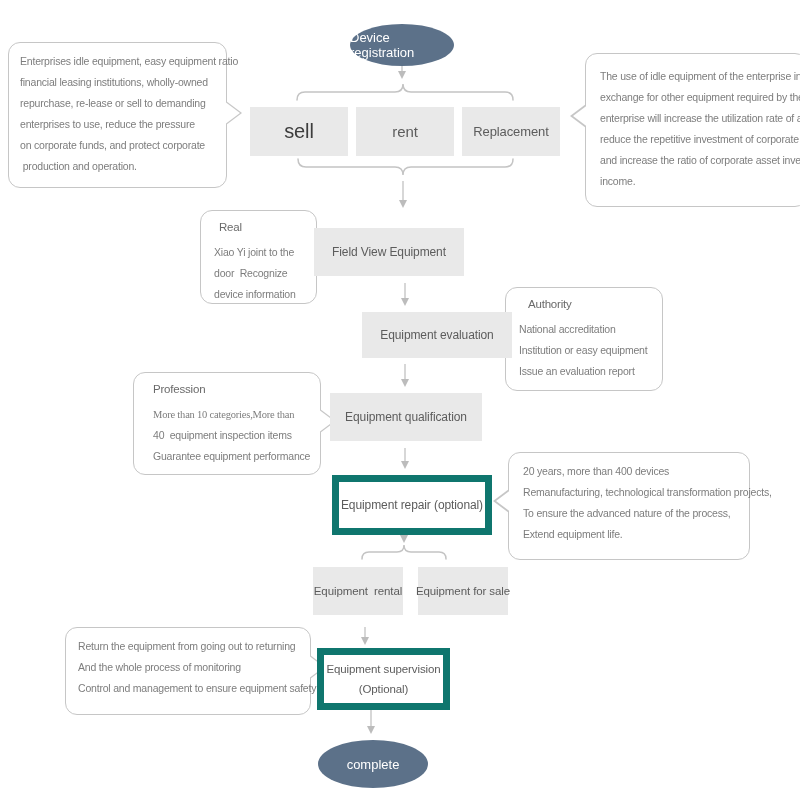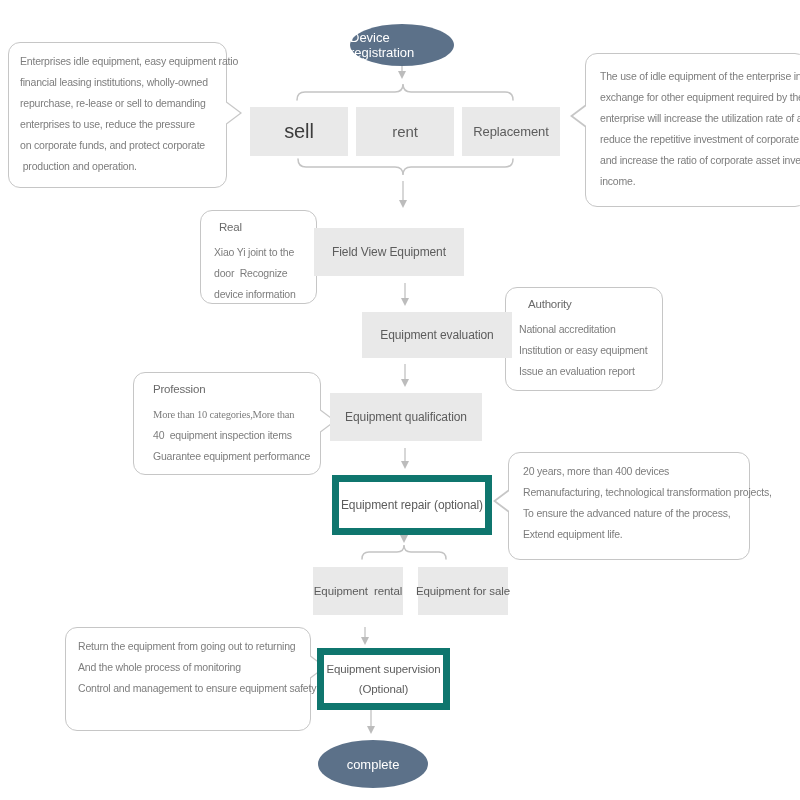--- a/index.html
+++ b/index.html
@@ -134,19 +134,19 @@
     <div class="cl">Guarantee equipment performance</div>
   </div>
 
   <div class="callout pl" style="left:508px;top:452px;width:226px;height:98px;padding:8px 0 0 14px;--pt:36px;">
     <div class="cl">20 years, more than 400 devices</div>
     <div class="cl">Remanufacturing, technological transformation projects,</div>
     <div class="cl">To ensure the advanced nature of the process,</div>
     <div class="cl">Extend equipment life.</div>
   </div>
 
-  <div class="callout pr" style="left:65px;top:627px;width:232px;height:78px;padding:8px 0 16px 12px;--pt:27px;">
+  <div class="callout pr" style="left:65px;top:627px;width:232px;height:78px;padding:8px 0 0 12px;--pt:27px;">
     <div class="cl">Return the equipment from going out to returning</div>
     <div class="cl">And the whole process of monitoring</div>
     <div class="cl">Control and management to ensure equipment safety</div>
   </div>
 
 </div>
 
 </body></html>

